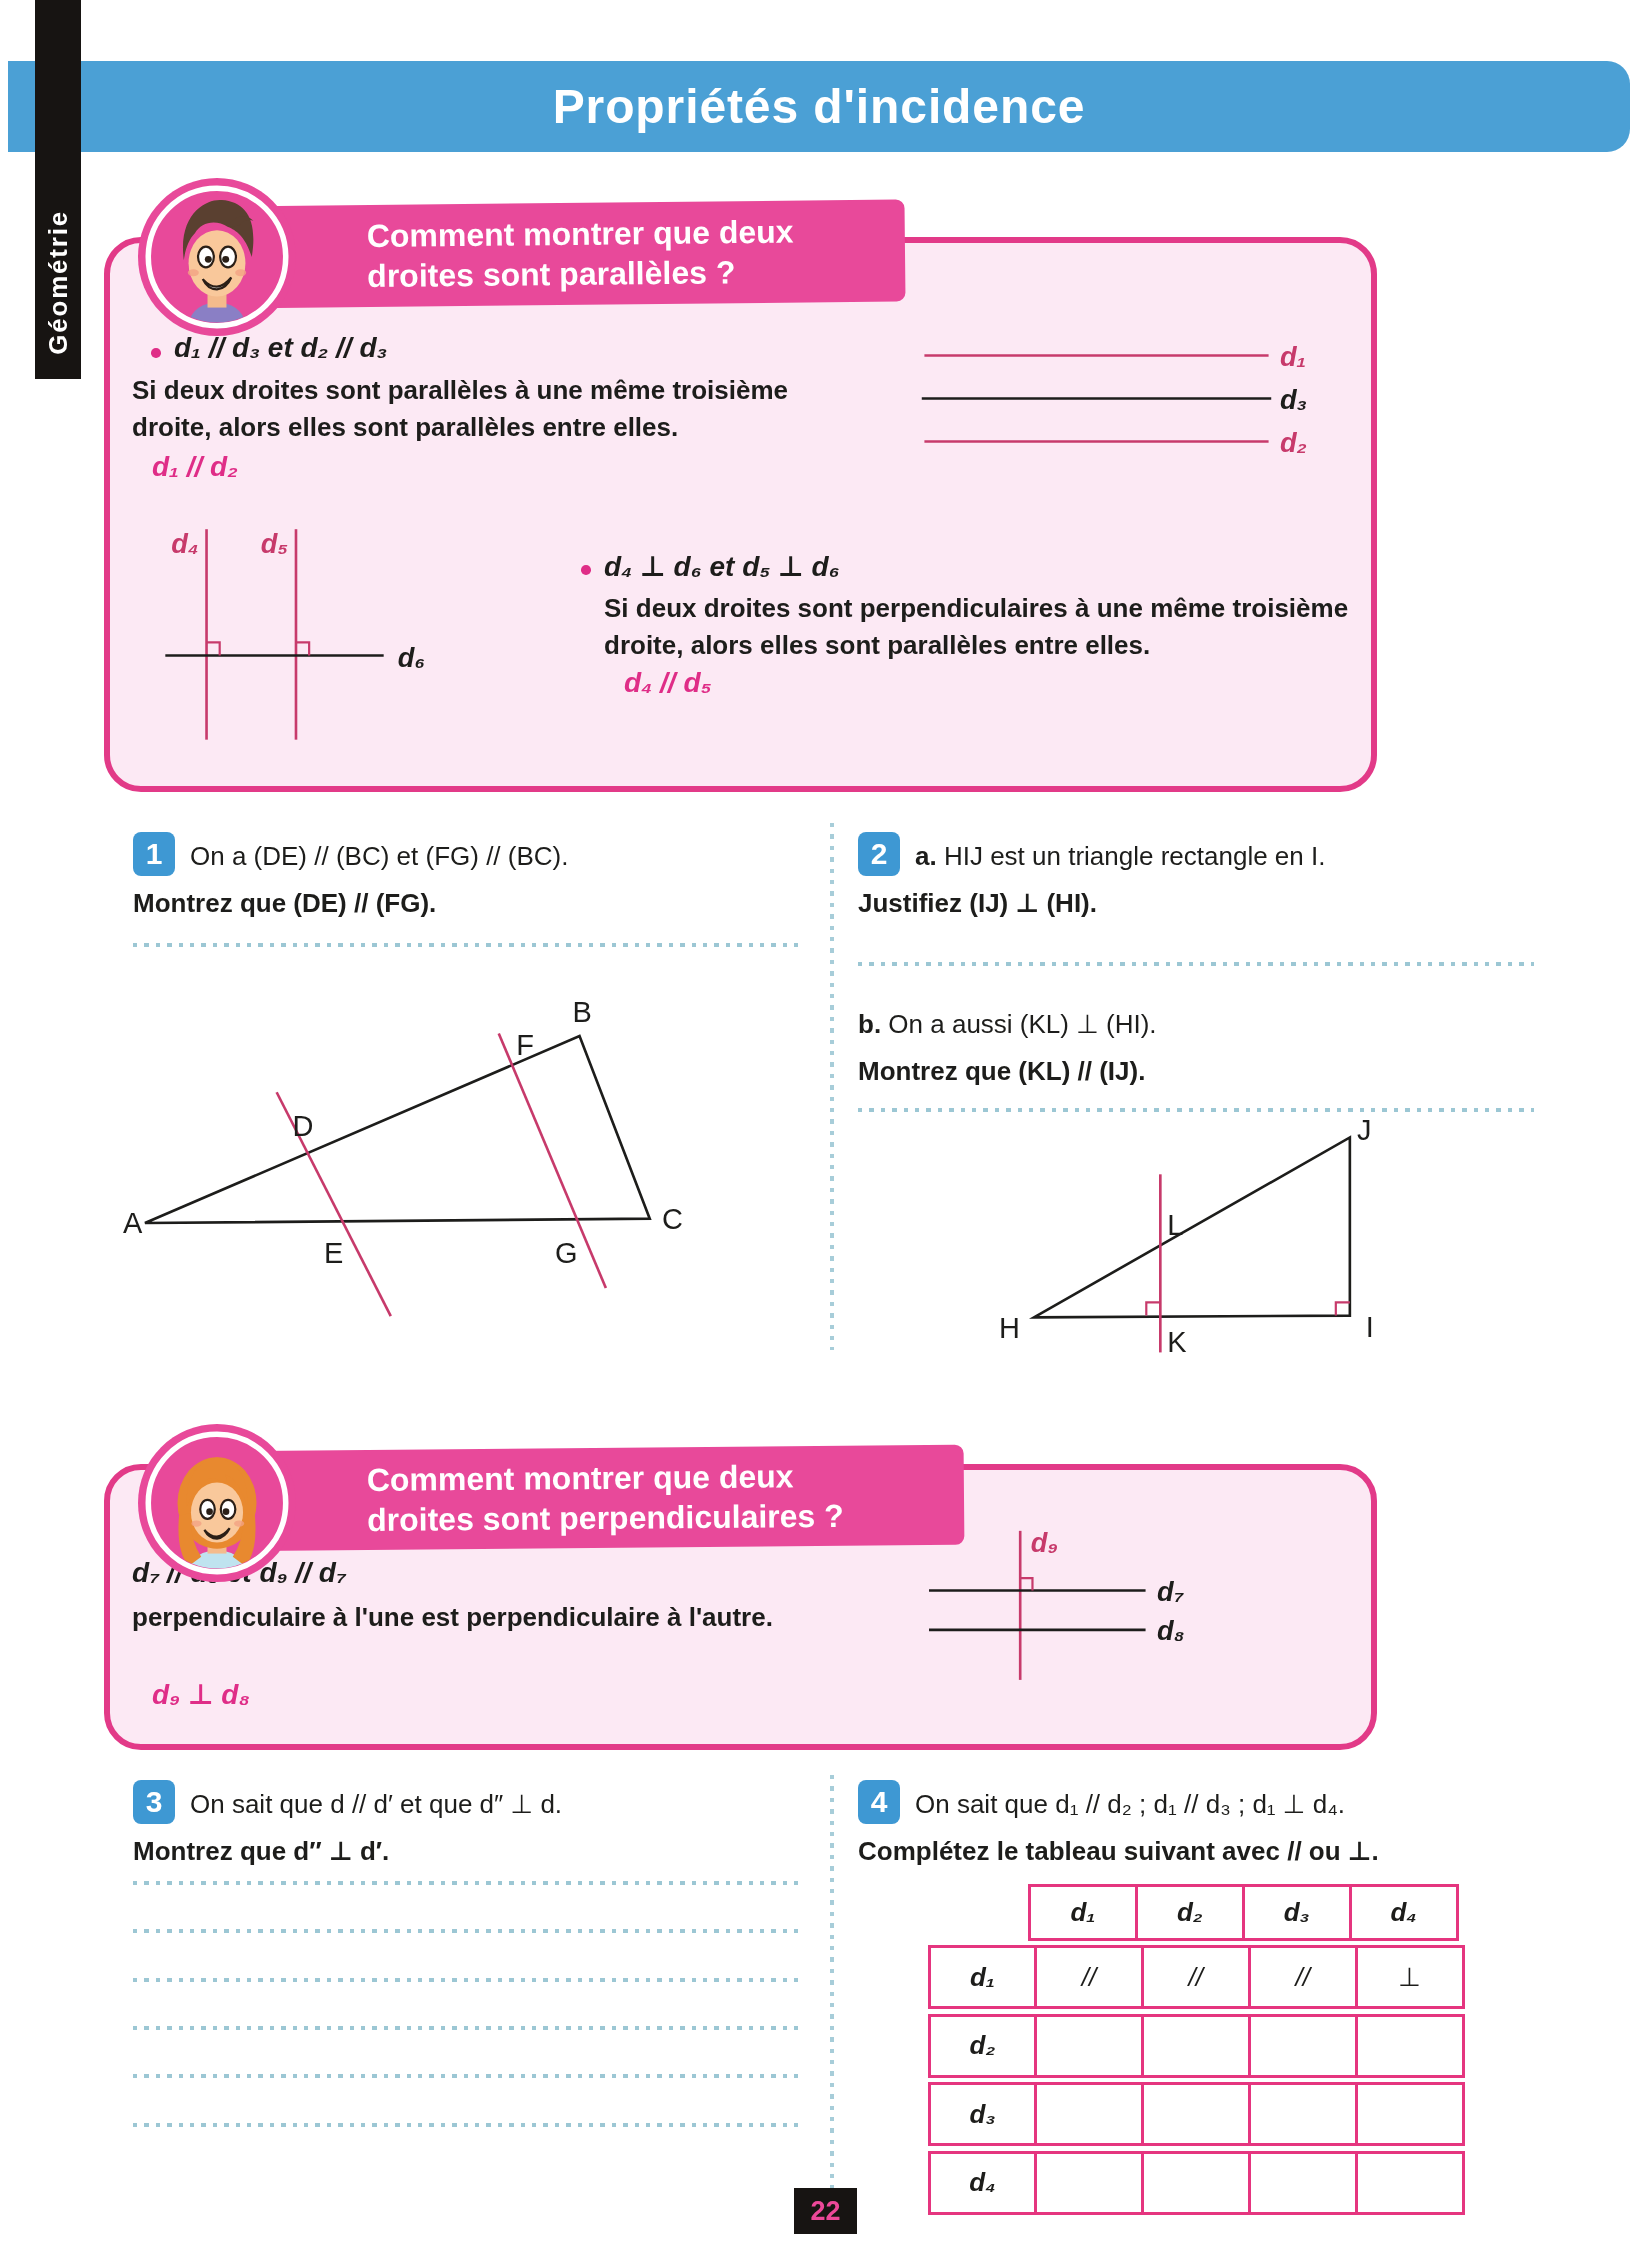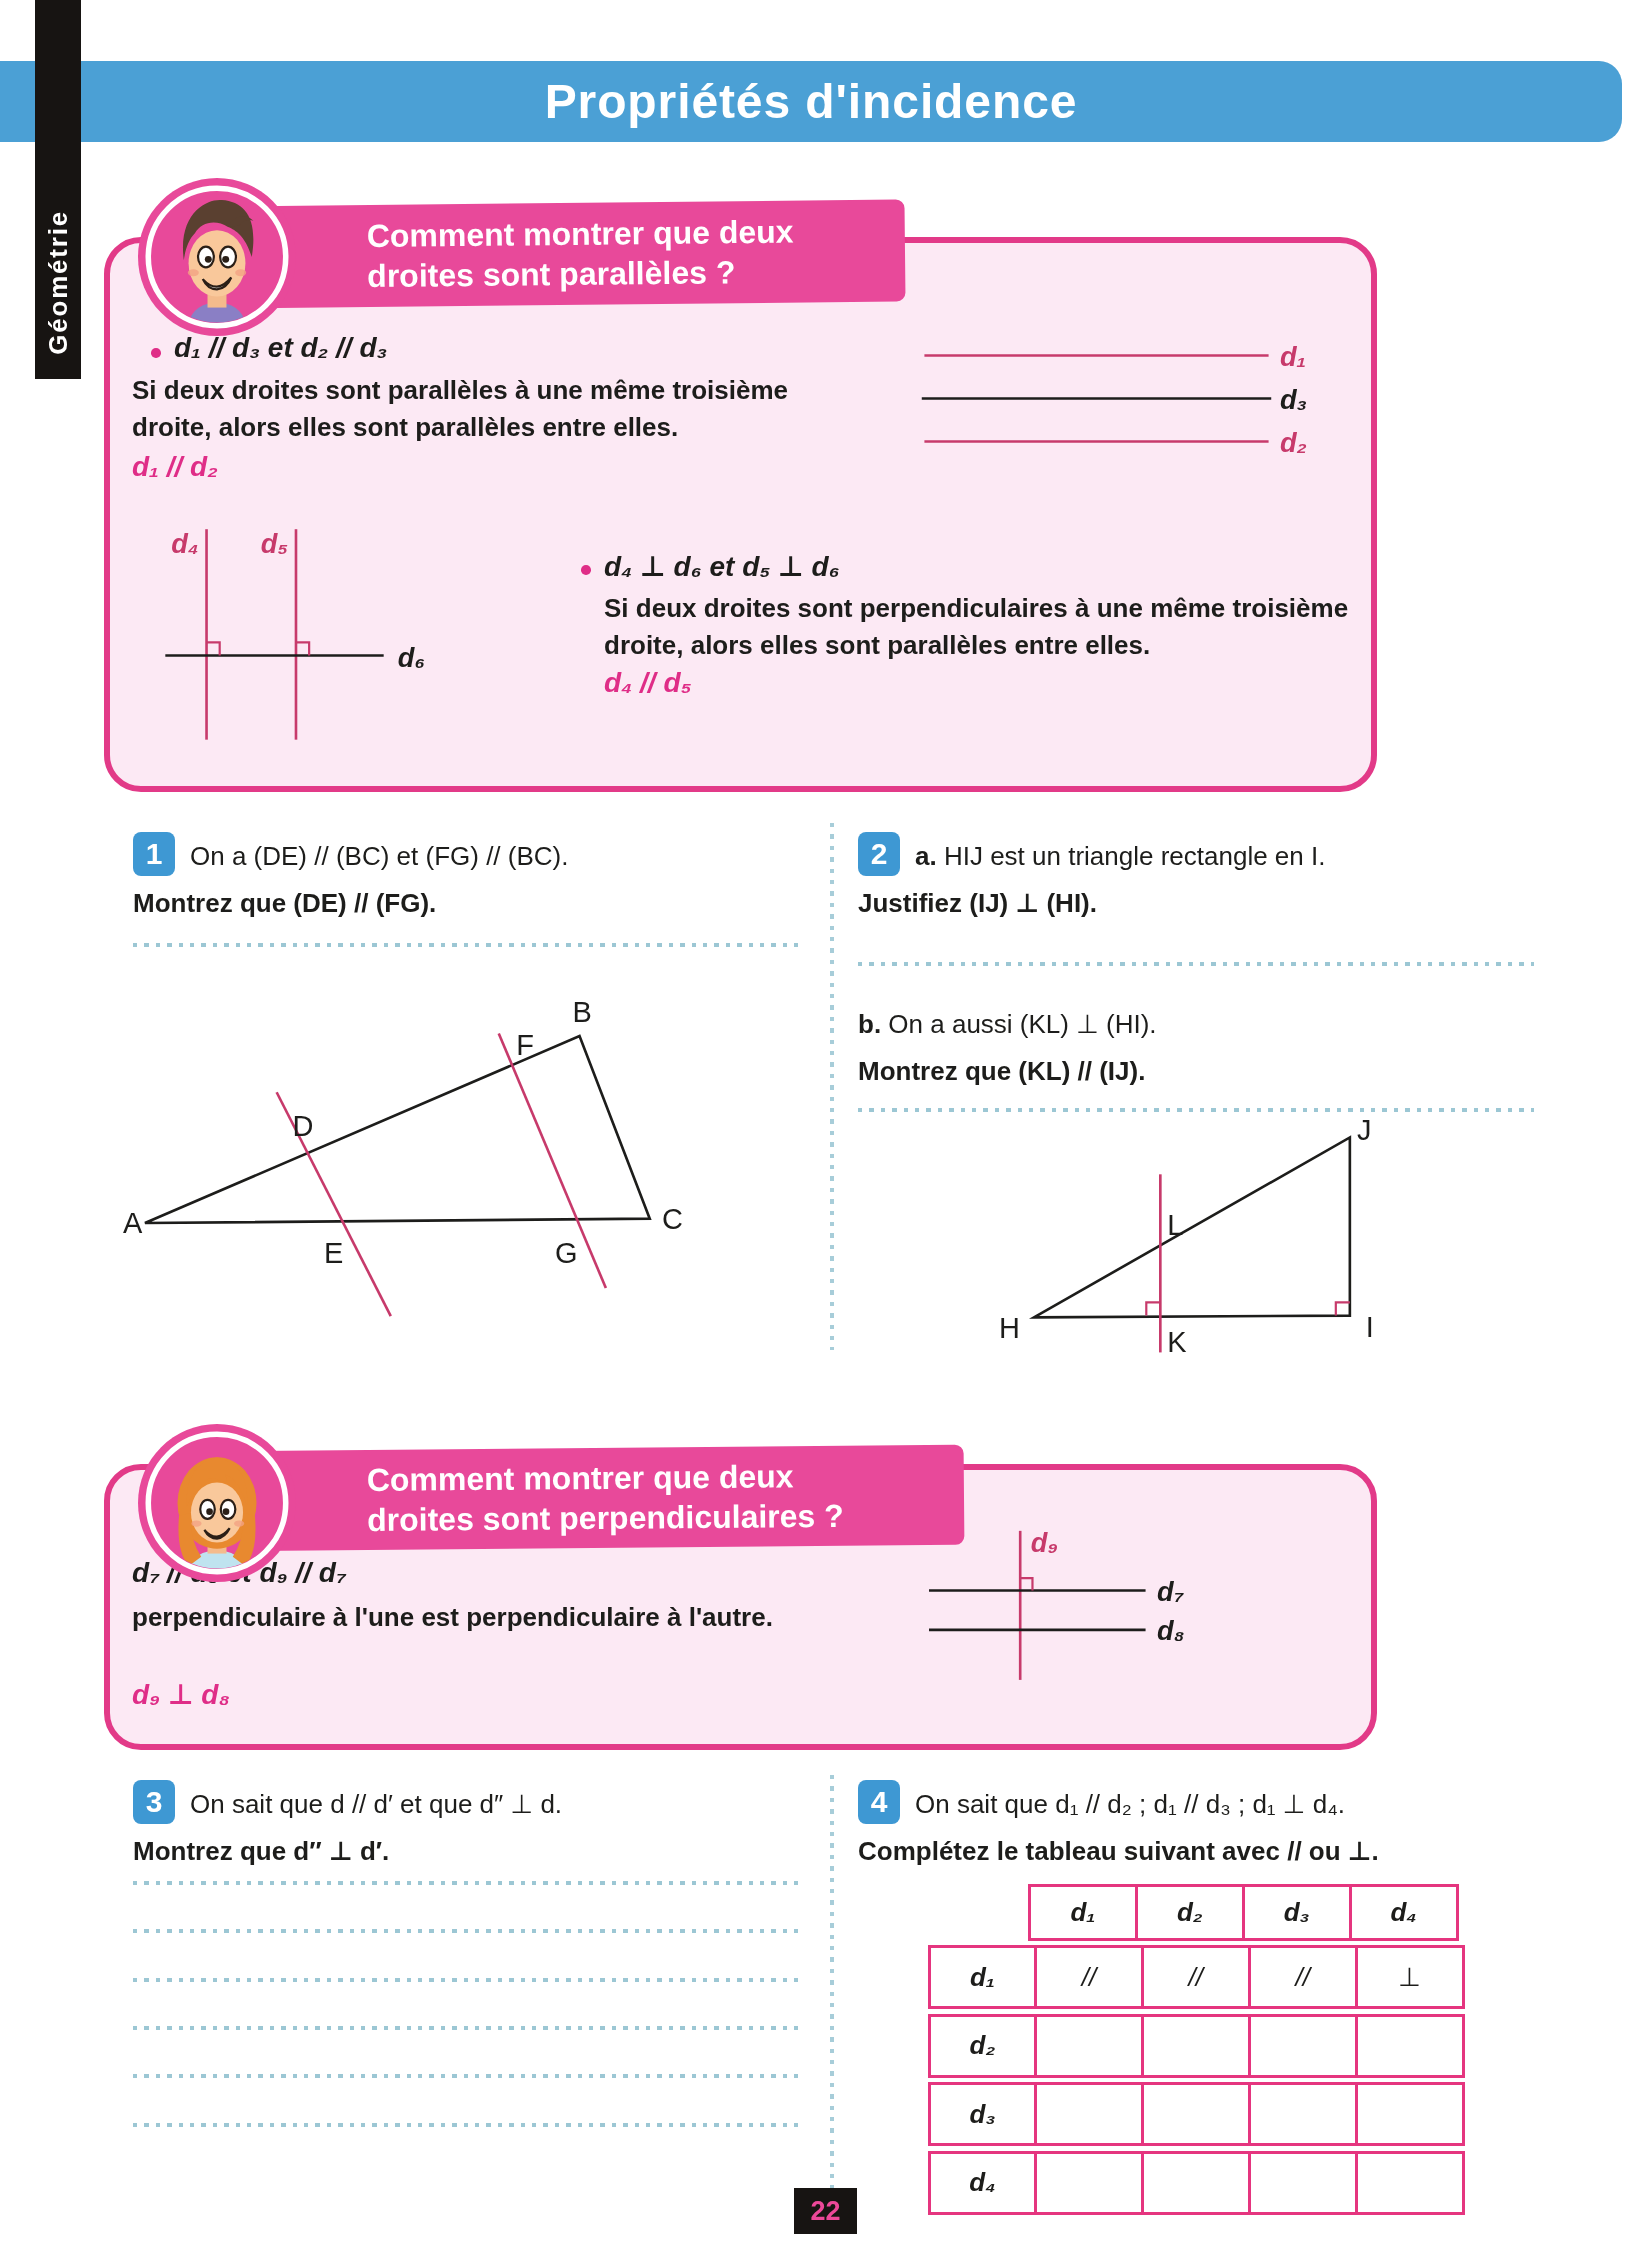--- a/index.html
+++ b/index.html
@@ -13,41 +13,41 @@
   .side-tab{
     left:35px;top:0;width:46px;height:379px;background:#171412;z-index:5;
     display:flex;align-items:center;justify-content:flex-end;flex-direction:column;
     padding-bottom:24.6px;box-sizing:border-box;
   }
   .side-tab span{
     writing-mode:vertical-rl;transform:rotate(180deg);
     color:#fff;font-weight:bold;font-size:26px;letter-spacing:1.8px;
   }
   .chapter-banner{
-    left:0;top:61px;width:1622px;height:81px;background:#4BA0D5;
+    left:8px;top:61px;width:1622px;height:91px;background:#4BA0D5;
     border-radius:0 23px 23px 0;z-index:2;
     display:flex;align-items:center;justify-content:center;
   }
   .chapter-banner .title{color:#fff;font-weight:bold;font-size:48px;letter-spacing:0.9px;}
 
   
   .method-box{
     background:#FCE9F4;border:6.1px solid #E23A88;border-radius:37px;box-sizing:border-box;z-index:1;
   }
   .method-banner{
     background:#E8499A;border-radius:8.8px;z-index:3;
     display:flex;flex-direction:column;justify-content:center;
     box-sizing:border-box;padding-left:145px;
   }
   .method-banner span{color:#fff;font-weight:bold;font-size:32px;line-height:40px;white-space:nowrap;}
   .avatar{z-index:4;width:158px;height:158px;}
   .formula{font-style:italic;font-weight:bold;}
   .rule-formula{font-size:28px;color:#1d1d1b;white-space:nowrap;z-index:3;}
   .rule-text{font-size:26px;font-weight:bold;line-height:37px;color:#1d1d1b;white-space:nowrap;z-index:3;}
-  .rule-conclusion{font-size:28px;color:#DF2D87;white-space:nowrap;z-index:3;}
+  .rule-conclusion{font-size:28px;color:#DF2D87;white-space:nowrap;z-index:3;margin-left:20px;}
   .bullet-dot{width:9.7px;height:9.7px;border-radius:50%;background:#DF2D87;z-index:3;}
 
   
   .badge{
     width:42px;height:44px;background:#3E98D3;border-radius:8px;z-index:2;
     display:flex;align-items:center;justify-content:center;
     color:#fff;font-weight:bold;font-size:30px;
   }
   .ex-text{font-size:26px;white-space:nowrap;z-index:2;}
   .ex-bold{font-weight:bold;}

